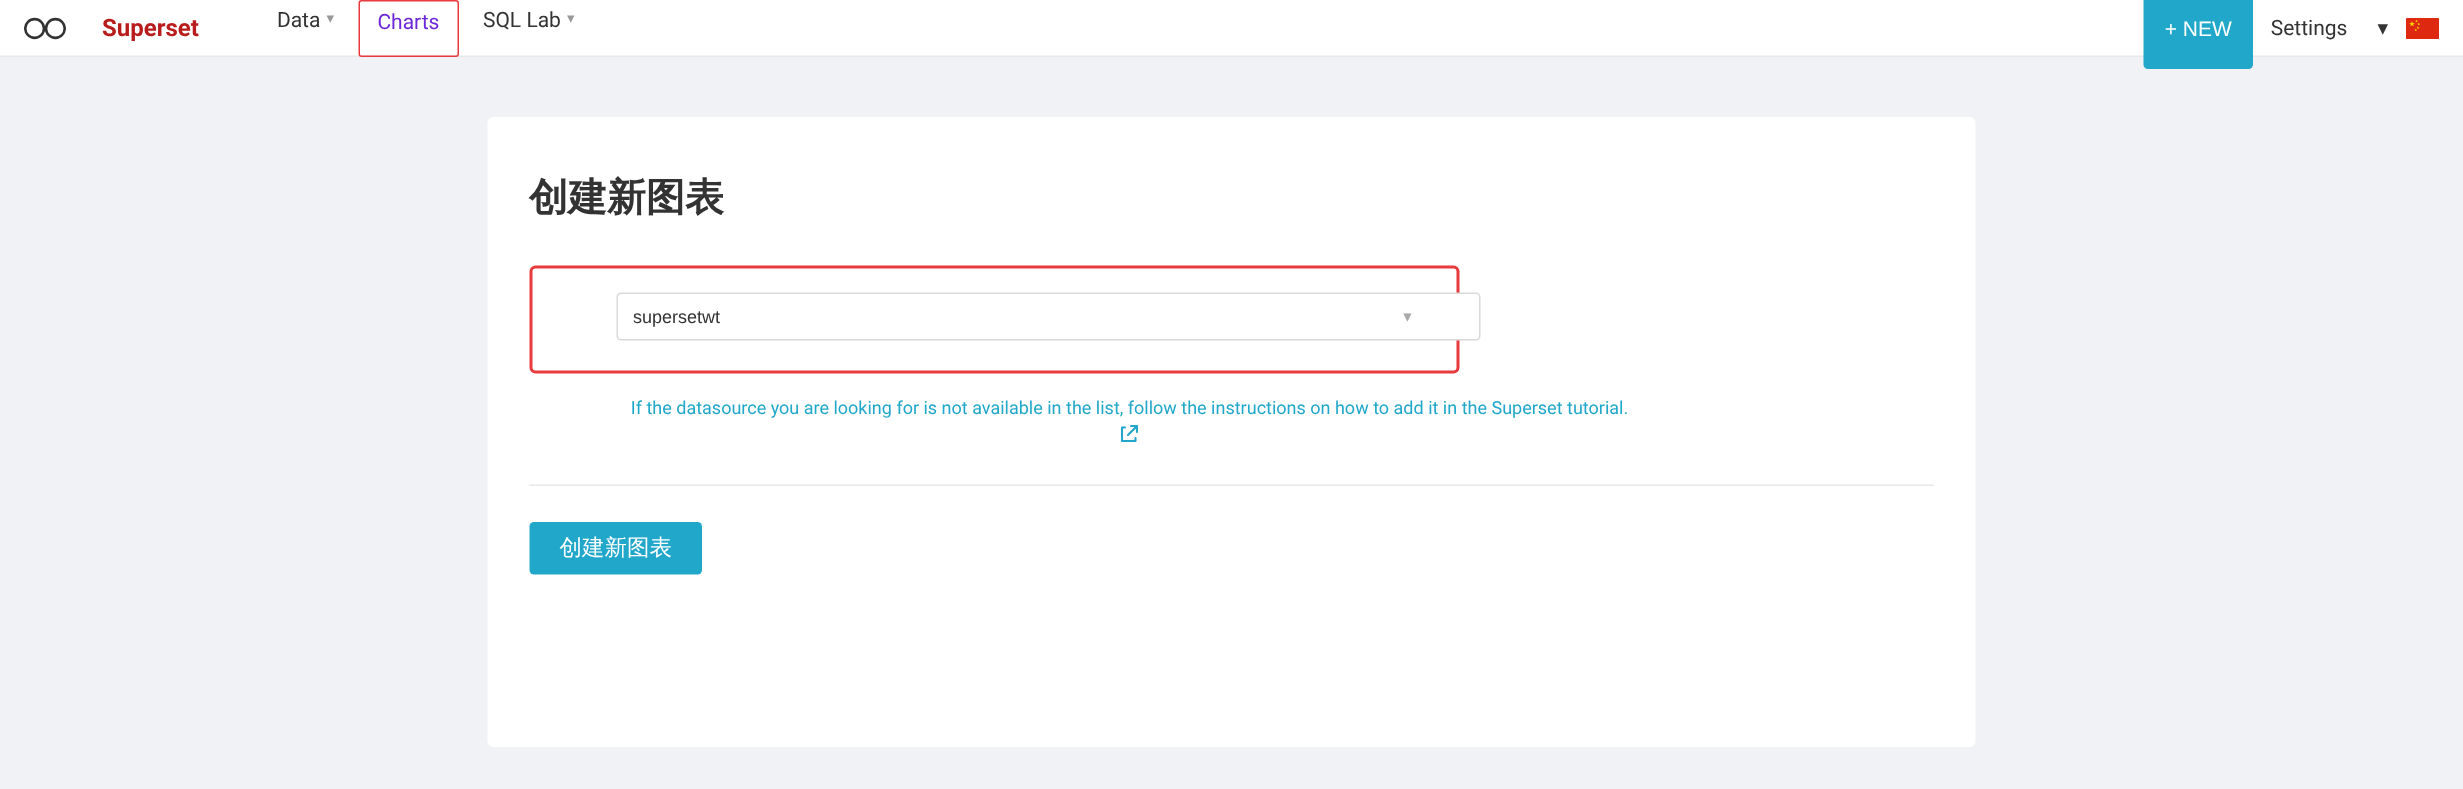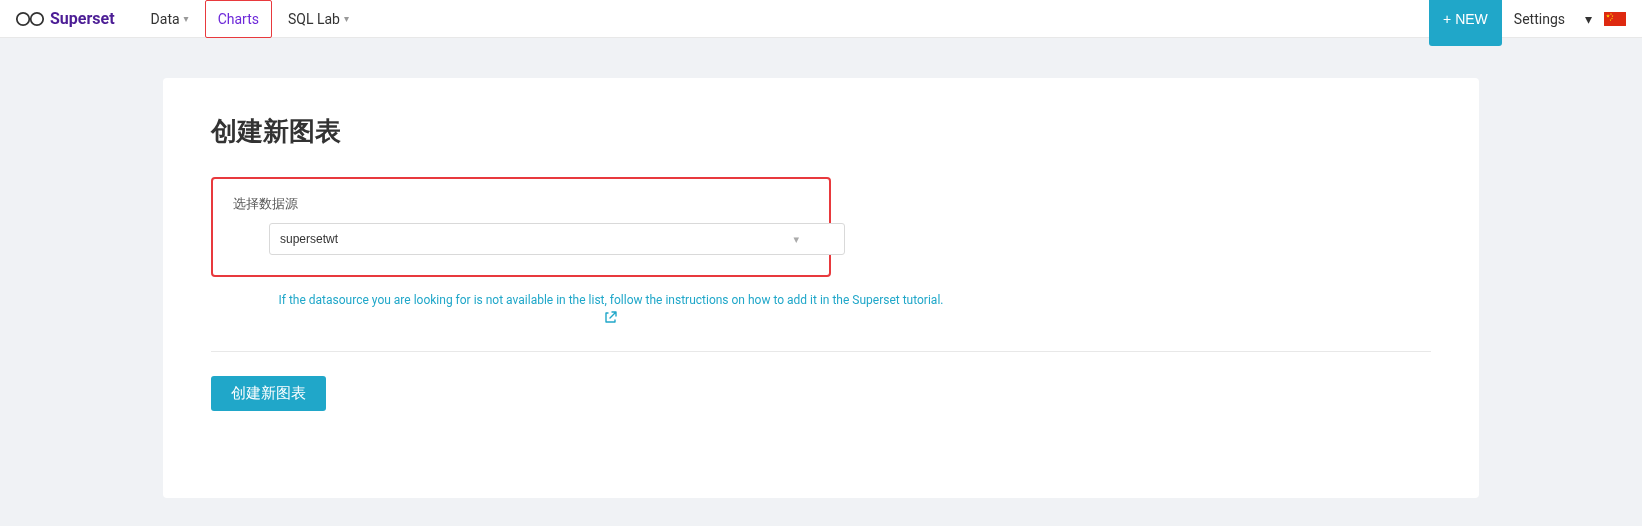--- a/index.html
+++ b/index.html
@@ -12,44 +12,44 @@
       background: #fff;
       height: 38px;
       padding: 0 16px;
       border-bottom: 1px solid #e8e8e8;
       position: relative;
       z-index: 10;
     }
     .navbar-logo {
       display: flex;
       align-items: center;
-      margin-right: 24px;
-      gap: 6px;
-      color: #4c1d95;
+      margin-right: 40px;
+      gap: 24px;
+      color: #b91c1c;
       font-weight: 700;
       font-size: 16px;
     }
     .logo-icon {
       display: inline-block;
       width: 28px;
       height: 18px;
     }
     .navbar-nav {
       display: flex;
       align-items: center;
       gap: 4px;
       flex: 1;
     }
     .nav-item {
       padding: 6px 12px;
       color: #333;
       cursor: pointer;
       font-size: 14px;
       display: flex;
-      align-items: center;
+      align-items: flex-start;
       gap: 4px;
       border-radius: 2px;
       height: 38px;
     }
     .nav-item.active {
       border: 1.5px solid #e8393d;
       color: #6d28d9;
       border-radius: 2px;
     }
     .nav-item .caret {
@@ -96,22 +96,22 @@
     
     .main-content {
       display: flex;
       justify-content: center;
       padding: 40px 0;
       min-height: calc(526px - 38px);
     }
     .card {
       background: #fff;
       border-radius: 4px;
-      padding: 36px 48px 40px;
-      width: 1316px;
+      padding: 36px 28px 40px;
+      width: 992px;
       max-width: 95%;
       min-height: 420px;
     }
     .card-title {
       font-size: 26px;
       font-weight: 600;
       color: #333;
       margin-bottom: 28px;
     }
 
@@ -265,21 +265,20 @@
     </div>
   </div>
 </nav>
 
 <div class="main-content">
   <div class="card">
     <h1 class="card-title">创建新图表</h1>
 
     
     <div class="section-box">
-      <div class="section-label">选择数据源</div>
       <div class="select-wrapper">
         <select class="select-input">
           <option>supersetwt</option>
         </select>
         <span class="select-caret">▾</span>
       </div>
     </div>
 
     
     <div class="hint-text">

